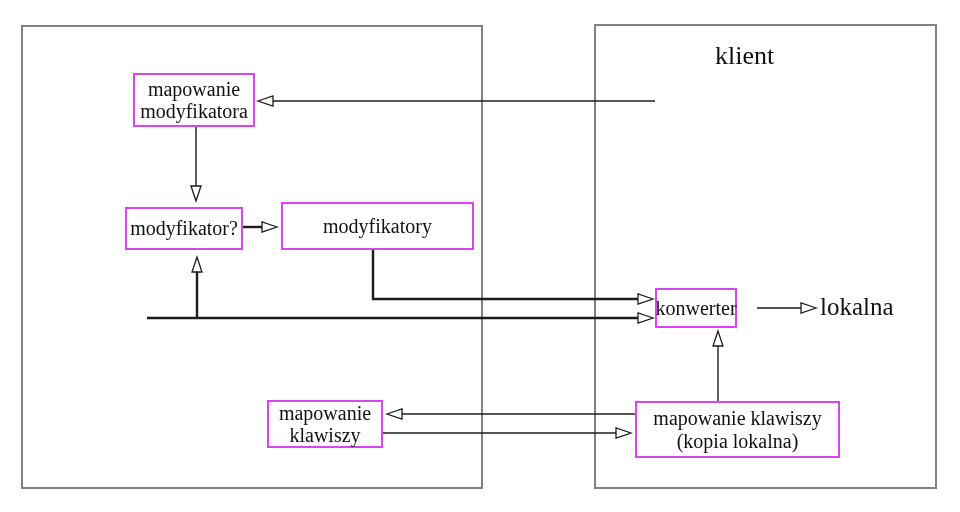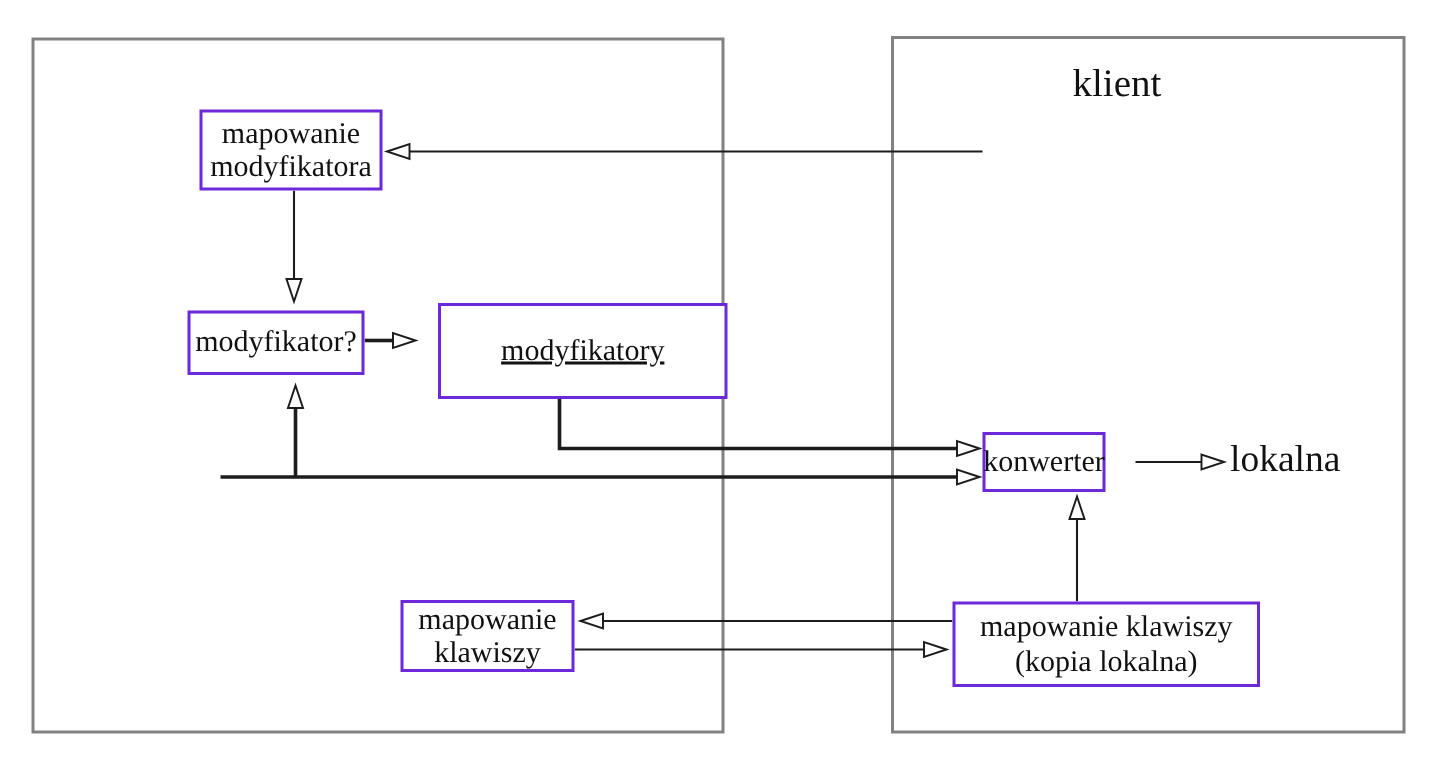--- a/index.html
+++ b/index.html
@@ -18,21 +18,21 @@
     box-sizing: border-box;
     z-index: 1;
   }
   #arrow-layer {
     position: absolute; left: 0; top: 0;
     width: 960px; height: 512px;
     z-index: 2;
   }
   .node {
     position: absolute;
-    border: 2px solid #6d28d9;
+    border: 2px solid #d946ef;
     background: #ffffff;
     box-sizing: border-box;
     display: flex;
     flex-direction: column;
     align-items: center;
     justify-content: center;
     text-align: center;
     font-size: 20px;
     line-height: 1.12;
     z-index: 3;
@@ -95,21 +95,21 @@
 
   <div class="node" style="left:133px; top:73px; width:122px; height:54px;">
     <span>mapowanie</span>
     <span>modyfikatora</span>
   </div>
 
   <div class="node" style="left:125px; top:207px; width:118px; height:43px;">
     <span>modyfikator?</span>
   </div>
 
-  <div class="node" style="left:292px; top:202px; width:193px; height:64px;text-decoration:underline;">
+  <div class="node" style="left:281px; top:202px; width:193px; height:48px;">
     <span>modyfikatory</span>
   </div>
 
   <div class="node" style="left:655px; top:288px; width:82px; height:40px;">
     <span>konwerter</span>
   </div>
 
   <div class="node" style="left:267px; top:400px; width:116px; height:48px;">
     <span>mapowanie</span>
     <span>klawiszy</span>

